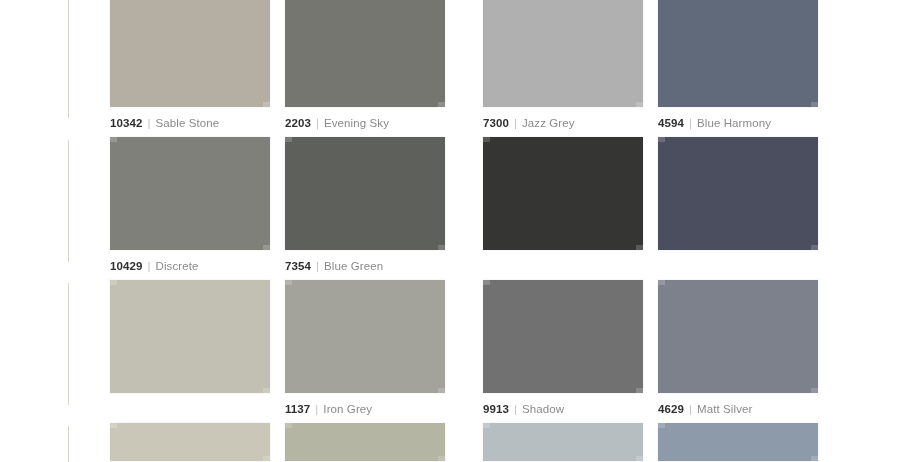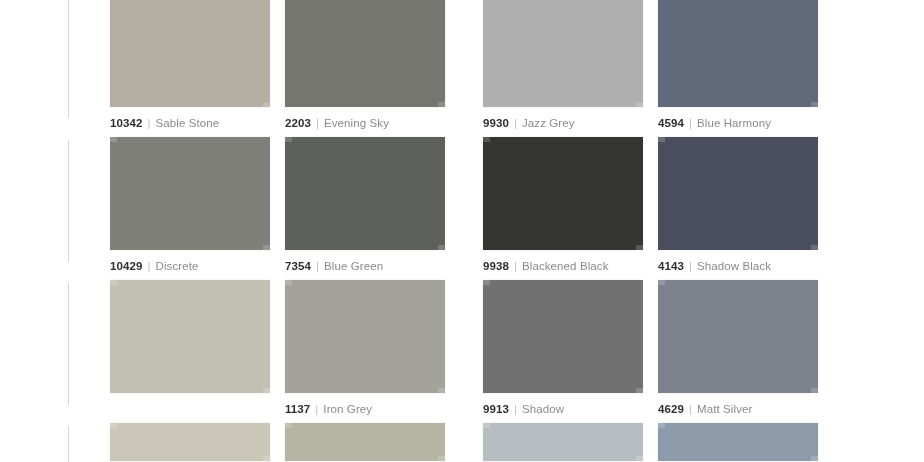--- a/index.html
+++ b/index.html
@@ -119,21 +119,21 @@
             <div class="caption"><span class="code">10342</span><span class="sep">|</span><span class="name">Sable Stone</span></div>
           </div>
           <div class="cell last-in-group">
             <div class="swatch" title="Evening Sky" style="background: rgb(118, 118, 113);"></div>
             <div class="caption"><span class="code">2203</span><span class="sep">|</span><span class="name">Evening Sky</span></div>
           </div>
         </div>
         <div class="group g2">
           <div class="cell">
             <div class="swatch" title="Jazz Grey" style="background: rgb(176, 176, 176);"></div>
-            <div class="caption"><span class="code">9930</span><span class="sep">|</span><span class="name">Jazz Grey</span></div>
+            <div class="caption"><span class="code">7300</span><span class="sep">|</span><span class="name">Jazz Grey</span></div>
           </div>
           <div class="cell last-in-group">
             <div class="swatch" title="Blue Harmony" style="background: rgb(96, 106, 123);"></div>
             <div class="caption"><span class="code">4594</span><span class="sep">|</span><span class="name">Blue Harmony</span></div>
           </div>
         </div>
       </div>
       <div class="row">
         <div class="group g1">
           <div class="cell">
@@ -141,25 +141,23 @@
             <div class="caption"><span class="code">10429</span><span class="sep">|</span><span class="name">Discrete</span></div>
           </div>
           <div class="cell last-in-group">
             <div class="swatch" title="Moss Green" style="background: rgb(94, 96, 92);"></div>
             <div class="caption"><span class="code">7354</span><span class="sep">|</span><span class="name">Blue Green</span></div>
           </div>
         </div>
         <div class="group g2">
           <div class="cell">
             <div class="swatch" title="Blackened Black" style="background: rgb(53, 53, 52);"></div>
-            <div class="caption"><span class="code">9938</span><span class="sep">|</span><span class="name">Blackened Black</span></div>
           </div>
           <div class="cell last-in-group">
             <div class="swatch" title="Shadow Black" style="background: rgb(75, 78, 94);"></div>
-            <div class="caption"><span class="code">4143</span><span class="sep">|</span><span class="name">Shadow Black</span></div>
           </div>
         </div>
       </div>
       <div class="row">
         <div class="group g1">
           <div class="cell">
             <div class="swatch" title="Chino" style="background: rgb(193, 192, 179);"></div>
           </div>
           <div class="cell last-in-group">
             <div class="swatch" title="Iron Grey" style="background: rgb(163, 163, 155);"></div>

